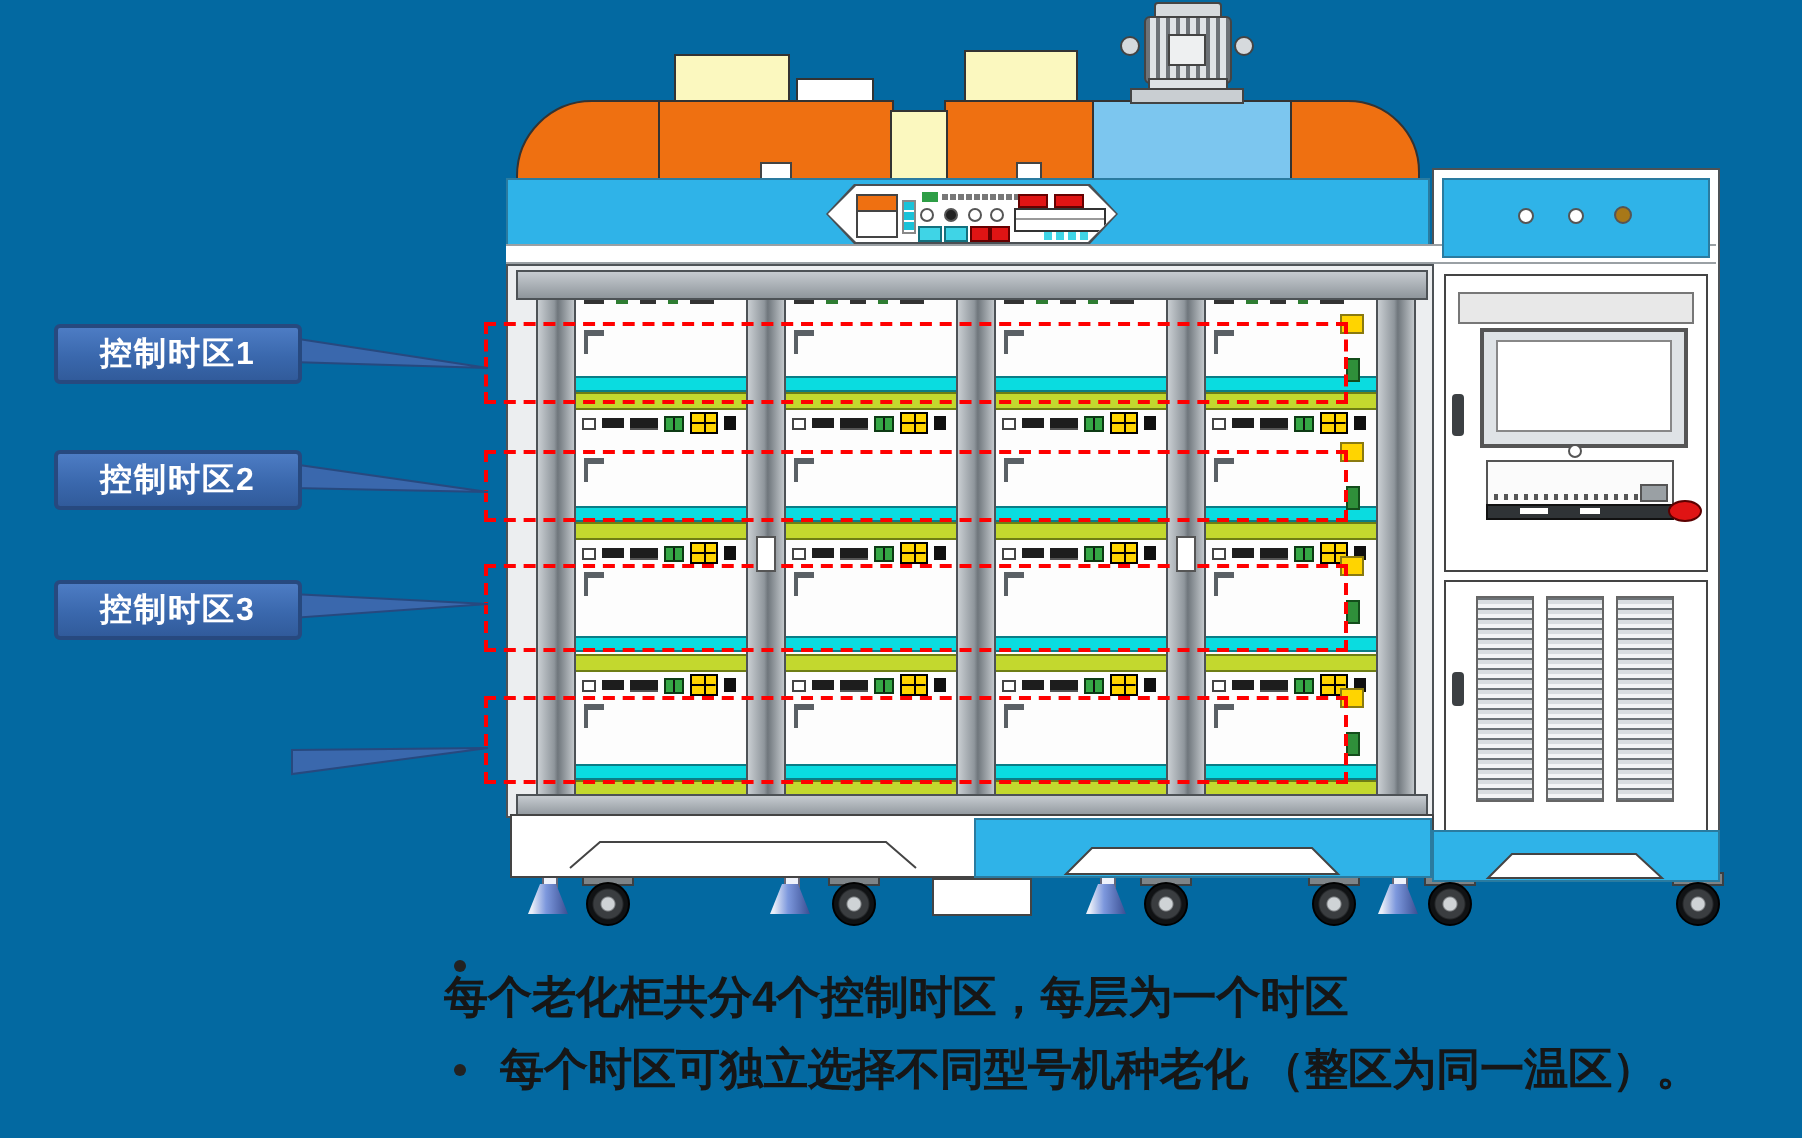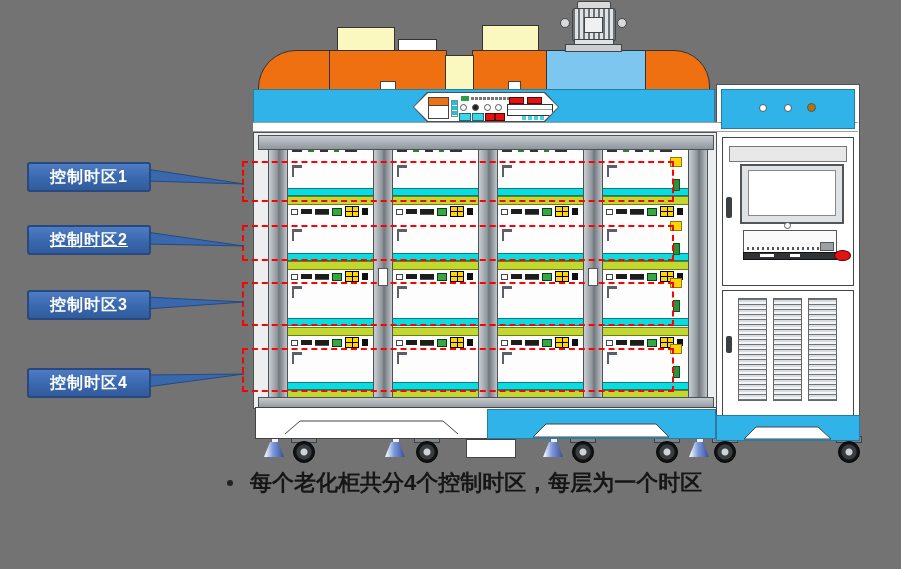--- a/index.html
+++ b/index.html
@@ -1,16 +1,16 @@
 <!DOCTYPE html>
 <html><head>
 <meta charset="utf-8">
 <style>
   html,body{margin:0;padding:0;background:#fff;}
-  #canvas{position:relative;width:901px;height:569px;background:#737373;overflow:hidden;
+  #canvas{position:relative;width:901px;height:569px;background:#0369a1;overflow:hidden;
           font-family:"Liberation Sans","DejaVu Sans",sans-serif;}
   .abs{position:absolute;}
   
   .callout{position:absolute;left:27px;width:120px;height:26px;z-index:22;
     background:linear-gradient(180deg,#4d7cc4 0%,#3a68ad 55%,#315b9b 100%);
     border:2px solid #27497f;border-radius:3px;color:#fff;font-size:16px;font-weight:700;
     display:flex;align-items:center;justify-content:center;letter-spacing:1px;}
   
   .strip-cyan{position:absolute;left:286px;width:402px;background:#0adce0;border-top:1px solid #0a7d86;border-bottom:1px solid #0a7d86;z-index:2;}
   .strip-green{position:absolute;left:286px;width:402px;background:#c3d82e;border-top:1px solid #6e7d14;border-bottom:1px solid #6e7d14;z-index:2;}
@@ -369,28 +369,29 @@
     <polygon points="146,297 244,302 146,309" fill="#3a68ad" stroke="#27497f" stroke-width="1"></polygon>
     <polygon points="146,375 244,374 146,387" fill="#3a68ad" stroke="#27497f" stroke-width="1"></polygon>
     <polyline points="285,434 300,421 443,421 458,434" fill="none" stroke="#444" stroke-width="1"></polyline>
     <polygon points="533,437 546,424 656,424 669,437" fill="#ffffff" stroke="#444" stroke-width="1"></polygon>
     <polygon points="744,439 756,427 818,427 831,439" fill="#ffffff" stroke="#444" stroke-width="1"></polygon>
   </svg>
 
   <div class="callout" style="top:162px;">
       <span>控制时区1</span>
     </div>
-  <div class="callout" style="top:225px;text-decoration:underline;">
+  <div class="callout" style="top:225px;">
       <span>控制时区2</span>
     </div>
   <div class="callout" style="top:290px;">
       <span>控制时区3</span>
     </div>
-  <div class="callout" style="top:368px;">
-      <span>控制时区4</span>
-    </div>
-
-  <div class="bullet-row" style="top:470px;">
+
+  <div class="bullet-row" style="top:470px;flex-direction:column;">
     <span class="bullet-dot"></span>
     <span>每个老化柜共分4个控制时区，每层为一个时区</span>
   </div>
+  <div class="bullet-row" style="top:522px;">
+    <span class="bullet-dot"></span>
+    <span>每个时区可独立选择不同型号机种老化 （整区为同一温区）。</span>
+  </div>
 
 </div>
 
 </body></html>

